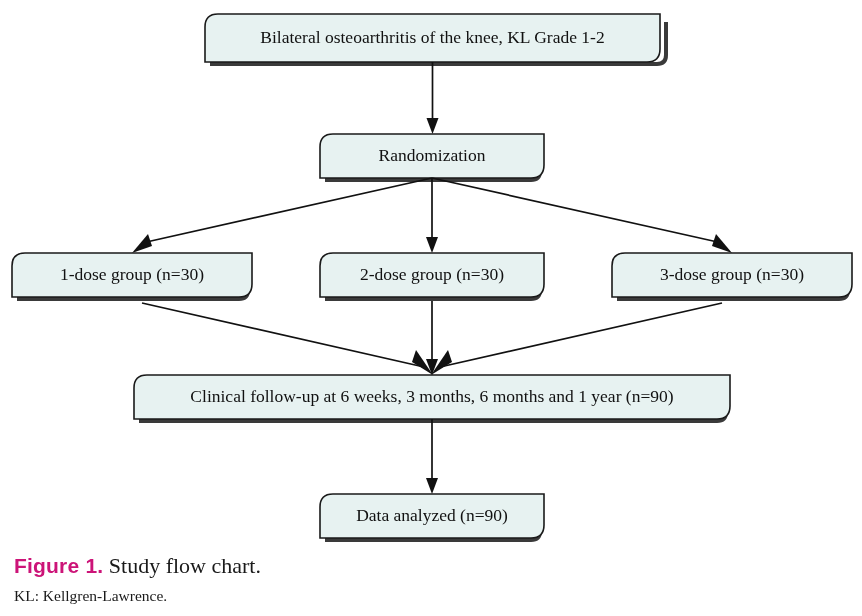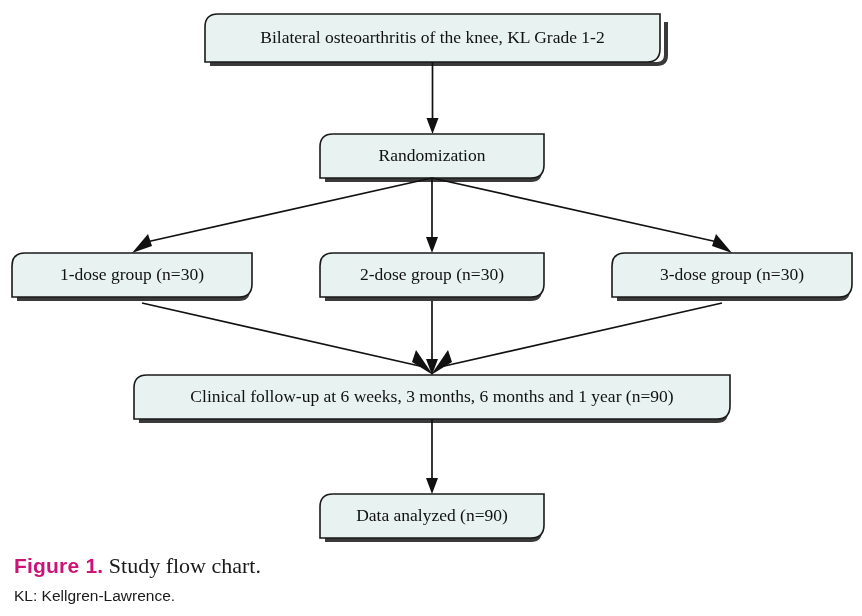--- a/index.html
+++ b/index.html
@@ -66,21 +66,21 @@
   }
   .caption-figno {
     font-family: "Liberation Sans", sans-serif;
     font-weight: bold;
     color: #cc1478;
     font-size: 21px;
     letter-spacing: 0.2px;
     text-align: right;
   }
   .caption-note {
-    font-family: Liberation Sans, sans-serif;
+    font-family: Liberation Serif, serif;
     font-size: 15.5px;
     color: #1a1a1a;
     margin-top: 7px;
     white-space: nowrap;
   }
 </style>
 </head>
 <body>
 
 <div id="figure-root">

